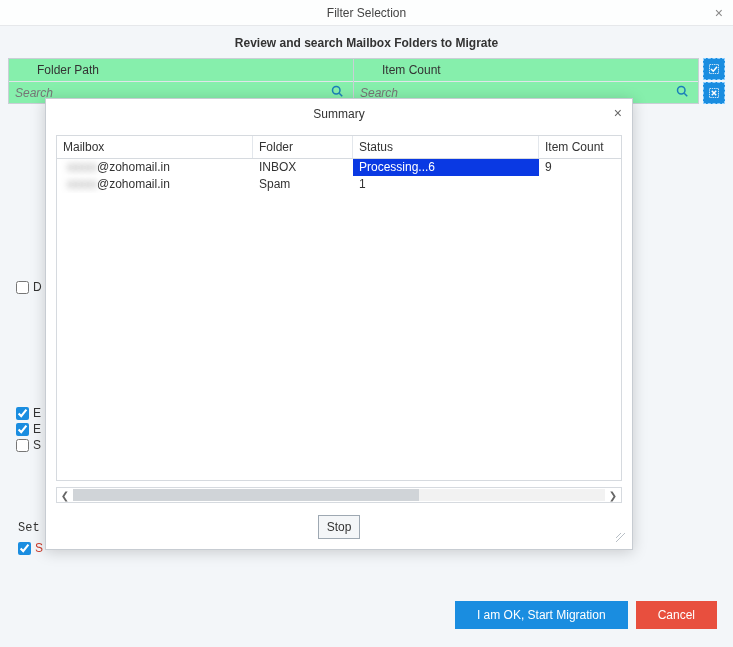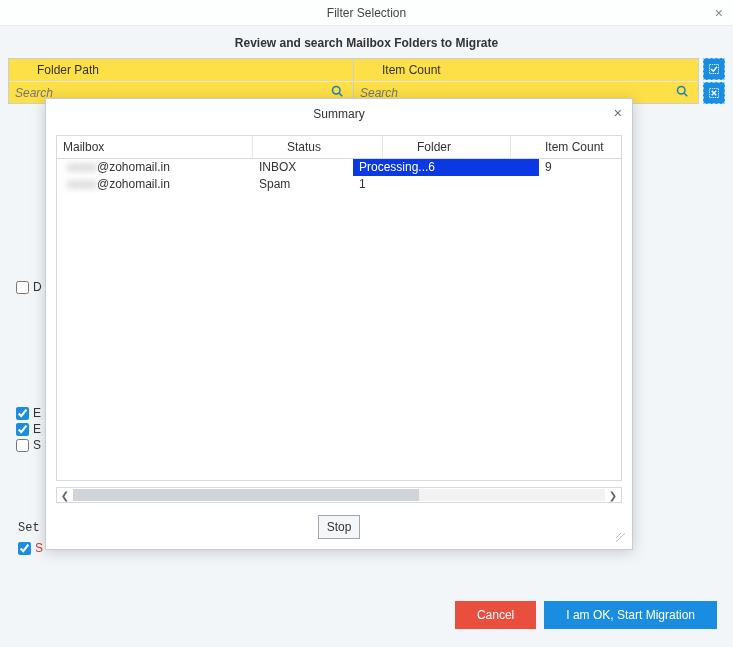--- a/index.html
+++ b/index.html
@@ -39,21 +39,21 @@
     }
     .folder-row {
       display: flex;
       margin: 0 8px;
       gap: 0;
       position: relative;
     }
     .folder-col {
       flex: 1;
       border: 1px solid #c9cfd6;
-      background: #fde047;
+      background: #86efac;
     }
     .folder-col + .folder-col { border-left: none; }
     .folder-header {
       padding: 4px 28px;
       font-size: 12px;
       color: #333;
       border-bottom: 1px solid #e1e5ea;
     }
     .folder-search {
       display: flex;
@@ -149,21 +149,20 @@
       flex:1;
       display:flex;
       flex-direction:column;
       overflow:hidden;
       font-size:12px;
     }
     .thead{
       display:flex;
       background:#fff;
       border-bottom:1px solid #d6dadf;
-      gap:28px;
     }
     .th,.td{
       padding:4px 6px;
       border-right:1px solid #e3e7ec;
       white-space:nowrap;
       overflow:hidden;
     }
     .th:last-child,.td:last-child{border-right:none;}
     .col-m{width:196px;}
     .col-f{width:100px;}
@@ -280,34 +279,34 @@
     </div>
 </div>
 
 <div class="set-label">Set o</div>
 <div class="redcheck">
   <input type="checkbox" checked="" style="">
   <span>S</span>
 </div>
 
 <div class="footer-btns">
+  <button class="btn btn-ok">I am OK, Start Migration</button>
   <button class="btn btn-cancel">Cancel</button>
-  <button class="btn btn-ok">I am OK, Start Migration</button>
 </div>
 
 <div class="modal">
   <div class="modal-title">
     <span>Summary</span>
     <span class="close-x">×</span>
   </div>
   <div class="modal-table">
     <div class="thead">
       <div class="th col-m">Mailbox</div>
+      <div class="th col-f">Folder</div>
       <div class="th col-s">Status</div>
-      <div class="th col-f">Folder</div>
       <div class="th col-c">Item Count</div>
     </div>
     <div class="tbody" id="tbody">
         <div class="trow">
           <div class="td col-m"><span class="blur">xxxxx</span><span>@zohomail.in</span></div>
           <div class="td col-f">INBOX</div>
           <div class="td col-s" style="padding: 0px;">
             <span class="status-processing">Processing...6</span>
           </div>
           <div class="td col-c">9</div>

